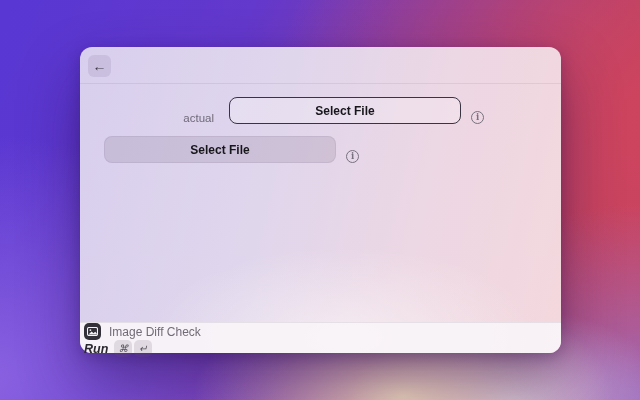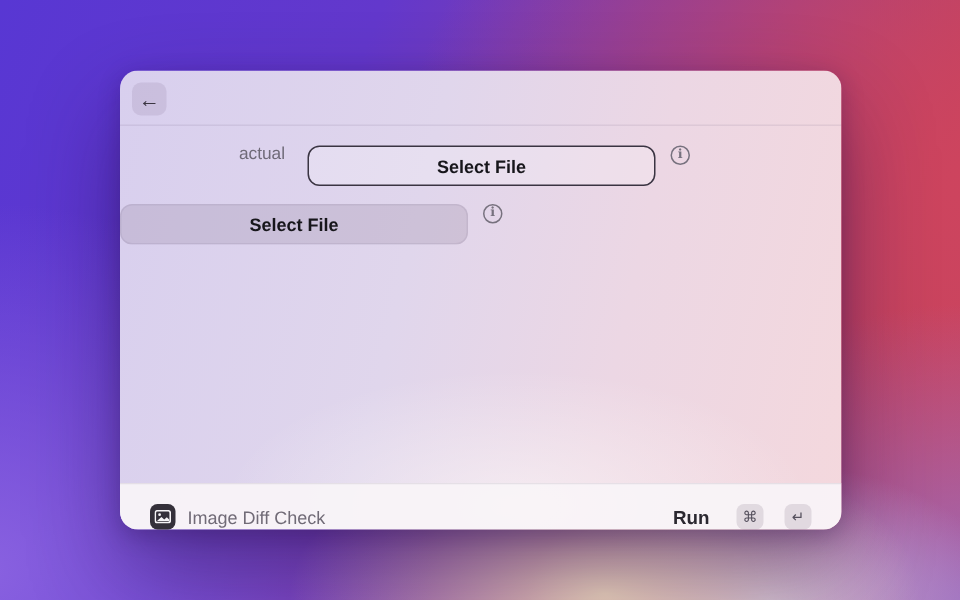--- a/index.html
+++ b/index.html
@@ -30,21 +30,21 @@
     border-radius: 6px; background: rgba(110,95,125,0.14);
     display: flex; align-items: center; justify-content: center;
     color: #3b3642; font-size: 14px; line-height: 1; cursor: pointer;
   }
   .header-divider {
     position: absolute; left: 0; top: 36px; right: 0; height: 1px;
     background: rgba(90,70,105,0.10);
   }
 
   .form-area { position: absolute; left: 0; top: 37px; right: 0; }
-  .form-row { display: flex; align-items: flex-start; margin-top: 12px; height: 27px; }
+  .form-row { display: flex; align-items: flex-end; margin-top: 12px; height: 27px; padding-left: 24px; }
   .form-row:first-child { margin-top: 13px; }
   .row-label {
     width: 110px; text-align: right; margin-right: 15px;
     font-size: 11.5px; color: #6f6a78;
   }
   .select-btn {
     width: 232px; height: 27px; box-sizing: border-box;
     border-radius: 8px; display: flex; align-items: center; justify-content: center;
     font-size: 12px; font-weight: 700; color: #17161b; cursor: pointer;
   }
@@ -62,30 +62,30 @@
     display: flex; align-items: center; justify-content: center;
     font-size: 8.5px; font-weight: 700; color: #77717e; cursor: pointer;
     font-family: "DejaVu Serif", serif; line-height: 1;
   }
 
   .footer {
     position: absolute; left: 0; right: 0; bottom: 0; height: 31px;
     border-radius: 0 0 12px 12px;
     background: rgba(248,244,247,0.92);
     border-top: 1px solid rgba(70,50,90,0.10);
-    display: flex; align-items: flex-end; padding: 0 20px; box-sizing: border-box;
+    display: flex; align-items: flex-start; padding: 0 4px; box-sizing: border-box; flex-direction: column;
   }
   .app-chip { display: flex; align-items: center; gap: 8px; }
   .app-icon {
     width: 17px; height: 17px; border-radius: 5px; background: #34303a;
     display: flex; align-items: center; justify-content: center;
   }
   .app-name { font-size: 12px; color: #716b77; }
   .footer-spacer { flex: 1; }
-  .run-group { display: flex; align-items: center; gap: 14px; cursor: pointer; }
+  .run-group { display: flex; align-items: center; gap: 2px; cursor: pointer; font-style: italic; }
   .run-label { font-size: 12.5px; font-weight: 600; color: #2b2830; margin-right: 4px; }
   .keycap {
     width: 18px; height: 17px; border-radius: 5px;
     background: rgba(105,90,115,0.16);
     display: flex; align-items: center; justify-content: center;
     font-size: 10px; color: #55505d;
   }
 </style>
 </head>
 <body>

